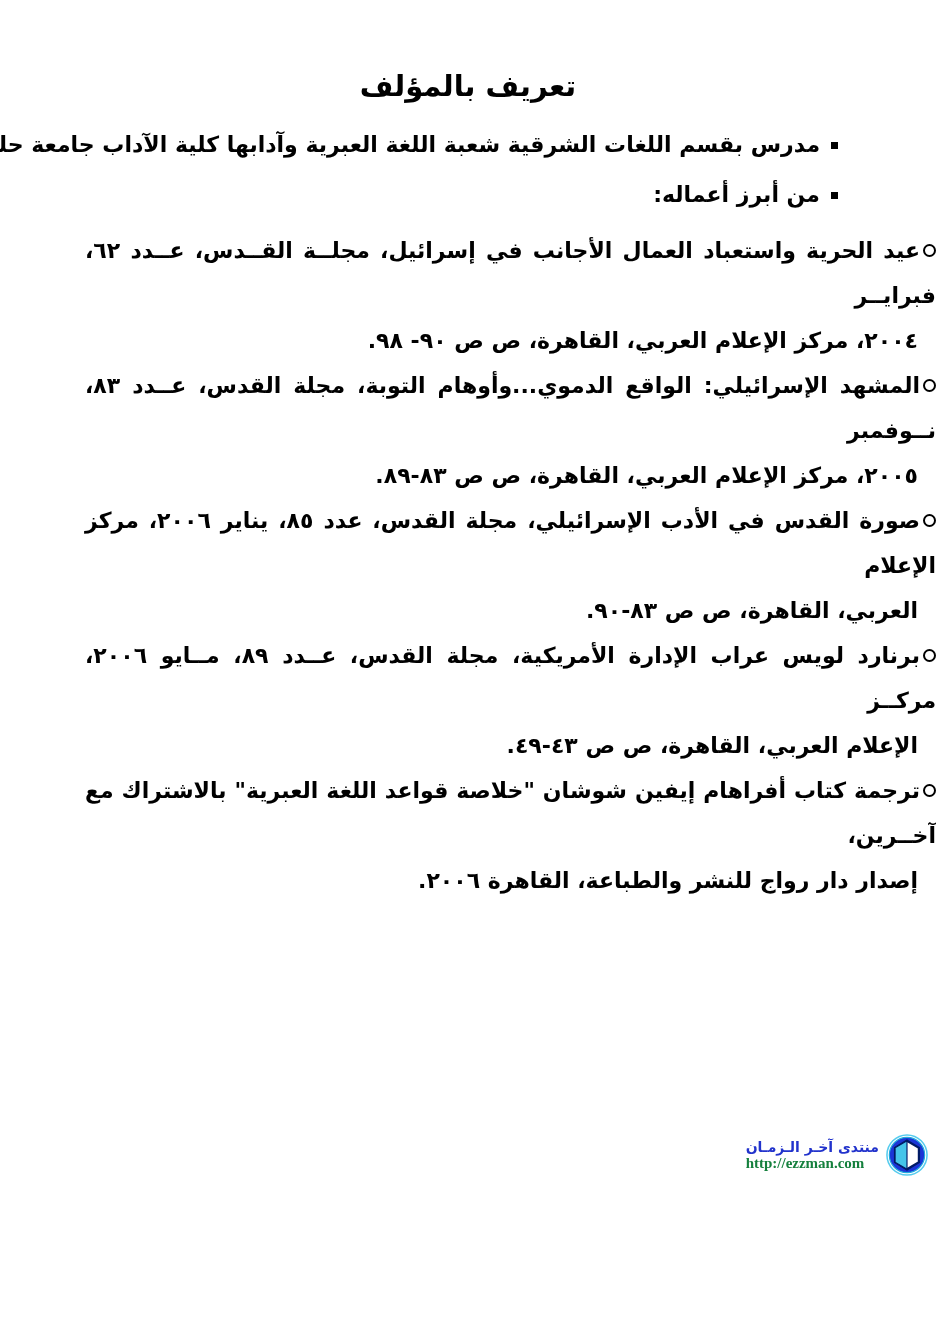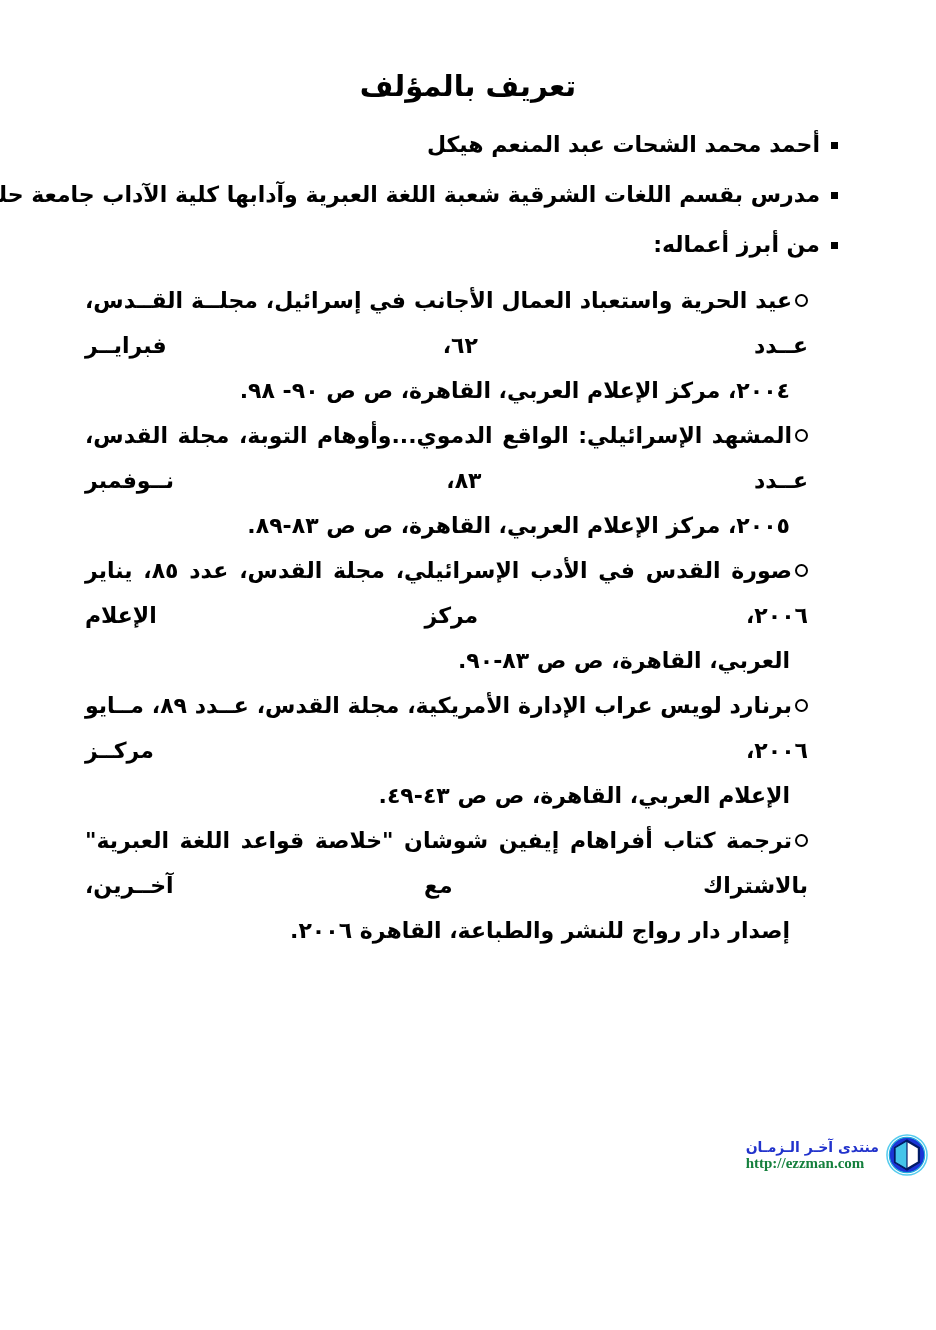--- a/index.html
+++ b/index.html
@@ -35,21 +35,20 @@
   }
   .sq-bullet {
     display: inline-block;
     width: 7px; height: 7px;
     background: #000;
     margin-left: 11px;
     vertical-align: 3px;
   }
   .works-list {
     margin-top: 8px;
-    padding-right: 128px;
     padding-left: 85px;
   }
   .work { font-size: 22px; font-weight: bold; }
   .work-line1 {
     line-height: 45px;
     text-align: justify;
     text-align-last: justify;
   }
   .o-bullet {
     display: inline-block;
@@ -95,23 +94,20 @@
 </style>
 </head>
 <body>
 
 <div class="page">
 
   <div class="doc-title">تعريف بالمؤلف</div>
 
   <div class="main-list">
     <div class="main-item">
-      <span class="sq-bullet"></span><span>أحمد محمد الشحات عبد المنعم هيكل</span>
-    </div>
-    <div class="main-item">
       <span class="sq-bullet"></span><span>مدرس بقسم اللغات الشرقية شعبة اللغة العبرية وآدابها كلية الآداب جامعة حلوان</span>
     </div>
     <div class="main-item">
       <span class="sq-bullet"></span><span>من أبرز أعماله:</span>
     </div>
   </div>
 
   <div class="works-list">
 
     <div class="work">

